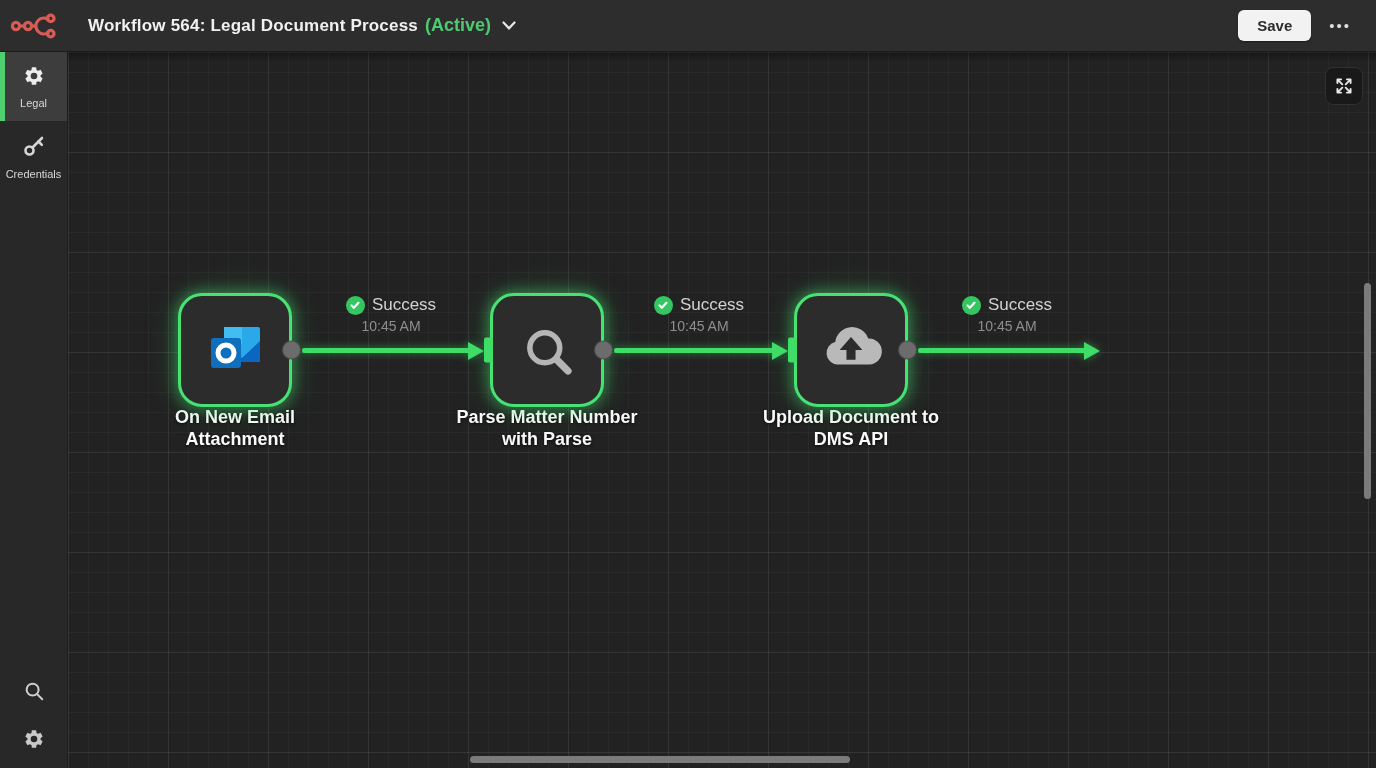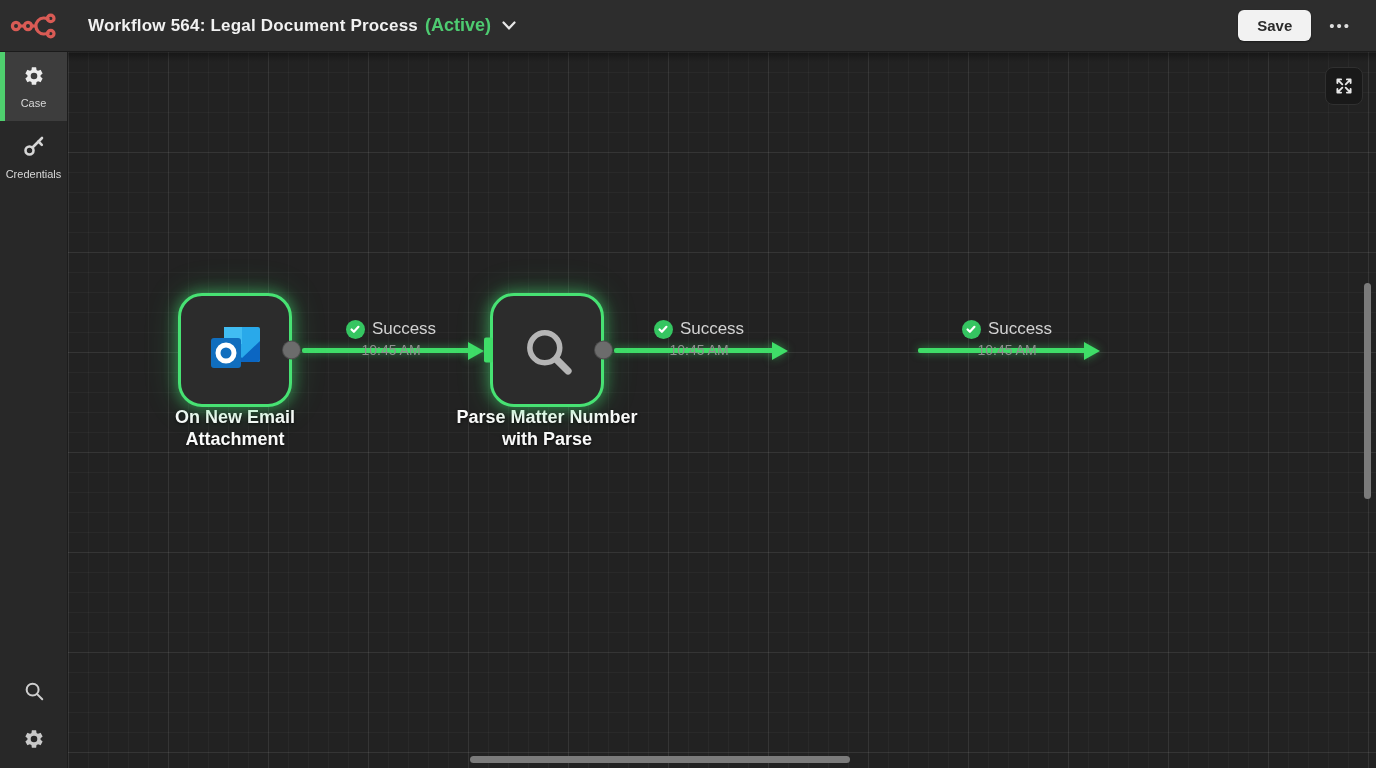--- a/index.html
+++ b/index.html
@@ -71,21 +71,21 @@
   .arrow { position:absolute; top:289.5px; width:0; height:0; border-top:9px solid transparent;
            border-bottom:9px solid transparent; border-left:16px solid #3fdd68;
            filter:drop-shadow(0 0 4px rgba(63,221,104,.5)); }
   .l1 { left:234px; width:168px; } .a1 { left:400px; }
   .l2 { left:546px; width:160px; } .a2 { left:704px; }
   .l3 { left:850px; width:168px; } .a3 { left:1016px; }
 
   .conn-label { position:absolute; top:243px; width:140px; display:flex; flex-direction:column;
                 align-items:center; gap:3px; }
   .cl1 { left:253px; } .cl2 { left:561px; } .cl3 { left:869px; }
-  .status-row { display:flex; align-items:center; gap:7px;margin-top:24px; }
+  .status-row { display:flex; align-items:center; gap:7px; }
   .check-dot { width:19px; height:19px; border-radius:50%; background:#35c561; display:flex;
                align-items:center; justify-content:center; }
   .status-text { color:#d2d2d2; font-size:17px; }
   .time-text { color:#8f8f8f; font-size:14px; }
 
   
   .hscroll { position:absolute; left:402px; bottom:5px; width:380px; height:7px; background:#7b7b7b;
              border-radius:4px; cursor:grab; }
   .vscroll { position:absolute; right:5px; top:231px; width:7px; height:216px; background:#7b7b7b;
              border-radius:4px; cursor:grab; }
@@ -122,21 +122,21 @@
     </div>
   </header>
 
   <nav class="sidebar">
     <div class="side-item active">
       <span>
         <svg width="22" height="22" viewBox="0 0 24 24" fill="#ececec">
           <path d="M19.14 12.94c.04-.3.06-.61.06-.94 0-.32-.02-.64-.07-.94l2.03-1.58a.49.49 0 0 0 .12-.61l-1.92-3.32a.49.49 0 0 0-.59-.22l-2.39.96c-.5-.38-1.03-.7-1.62-.94l-.36-2.54a.48.48 0 0 0-.48-.41h-3.84c-.24 0-.43.17-.47.41l-.36 2.54c-.59.24-1.13.57-1.62.94l-2.39-.96a.49.49 0 0 0-.59.22L2.73 8.87c-.12.21-.08.47.12.61l2.03 1.58c-.05.3-.09.63-.09.94s.02.64.07.94l-2.03 1.58a.49.49 0 0 0-.12.61l1.92 3.32c.12.22.37.29.59.22l2.39-.96c.5.38 1.03.7 1.62.94l.36 2.54c.05.24.24.41.48.41h3.84c.24 0 .44-.17.47-.41l.36-2.54c.59-.24 1.13-.56 1.62-.94l2.39.96c.22.08.47 0 .59-.22l1.92-3.32c.12-.22.07-.47-.12-.61l-2.01-1.58zM12 15.6a3.6 3.6 0 1 1 0-7.2 3.6 3.6 0 0 1 0 7.2z"></path>
         </svg>
       </span>
-      <span class="side-label">Case</span>
+      <span class="side-label">Legal</span>
     </div>
     <div class="side-item">
       <span>
         <svg width="24" height="24" viewBox="0 0 24 24" fill="none" stroke="#d6d6d6" stroke-width="2.6" stroke-linecap="round">
           <circle cx="7.5" cy="16.5" r="4"></circle>
           <path d="M10.5 13.5 L20 4"></path>
           <path d="M16.5 7.5 L19.8 10.8"></path>
         </svg>
       </span>
       <span class="side-label">Credentials</span>
@@ -228,18 +228,29 @@
         <svg width="62" height="62" viewBox="0 0 56 56" fill="none">
           <circle cx="26" cy="26" r="13.5" stroke="#b5b5b5" stroke-width="5"></circle>
           <line x1="36.5" y1="36.5" x2="47" y2="47" stroke="#b5b5b5" stroke-width="6.5" stroke-linecap="round"></line>
         </svg>
         <span class="in-port"></span>
         <span class="out-dot"></span>
       </div>
       <div class="node-title">Parse Matter Number with Parse</div>
     </div>
 
+    <div class="node-wrap n3">
+      <div class="node-box">
+        <svg width="66" height="66" viewBox="0 0 64 64">
+          <path d="M50 46 H19 a11 11 0 0 1 -2.3-21.7 16.5 16.5 0 0 1 32-3.4 A10.5 10.5 0 0 1 50 46 z" fill="#b9b9b9"></path>
+          <path d="M32 19.5 L43 32 h-6.6 v9.5 h-8.8 V32 H21 z" fill="#2c2c2c"></path>
+        </svg>
+        <span class="in-port"></span>
+        <span class="out-dot"></span>
+      </div>
+      <div class="node-title">Upload Document to DMS API</div>
+    </div>
 
 
     <div class="hscroll"></div>
     <div class="vscroll"></div>
   </main>
 </div>
 
 </body></html>

